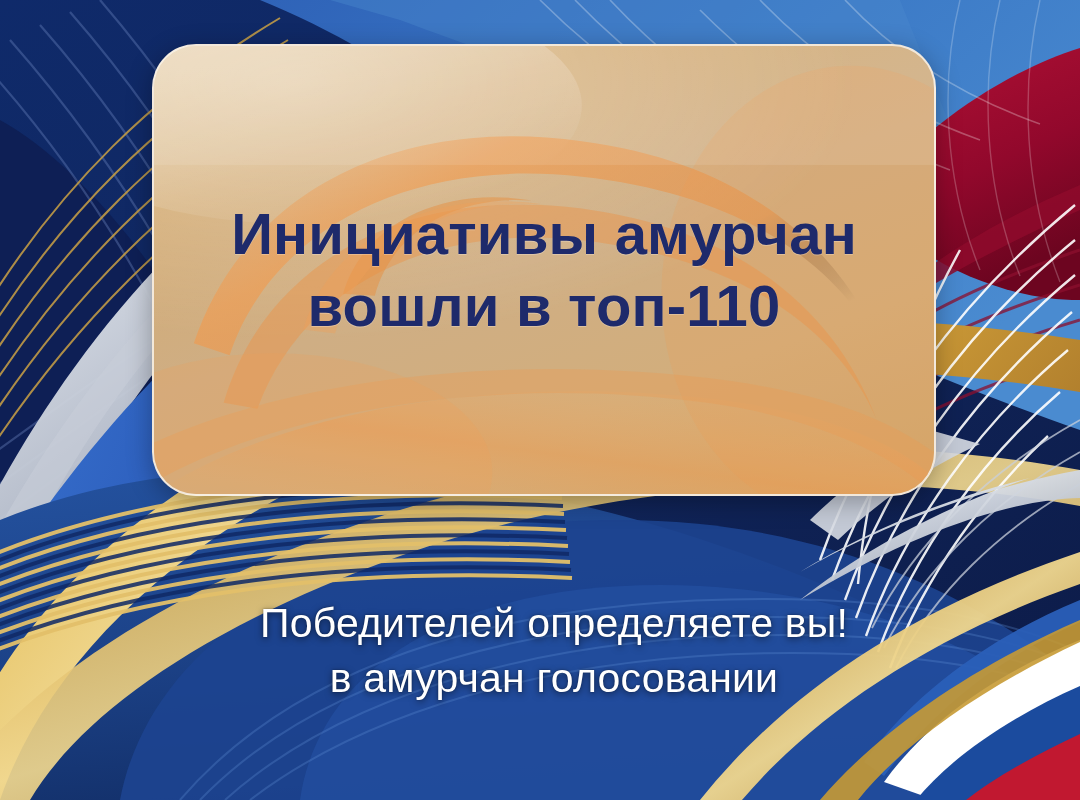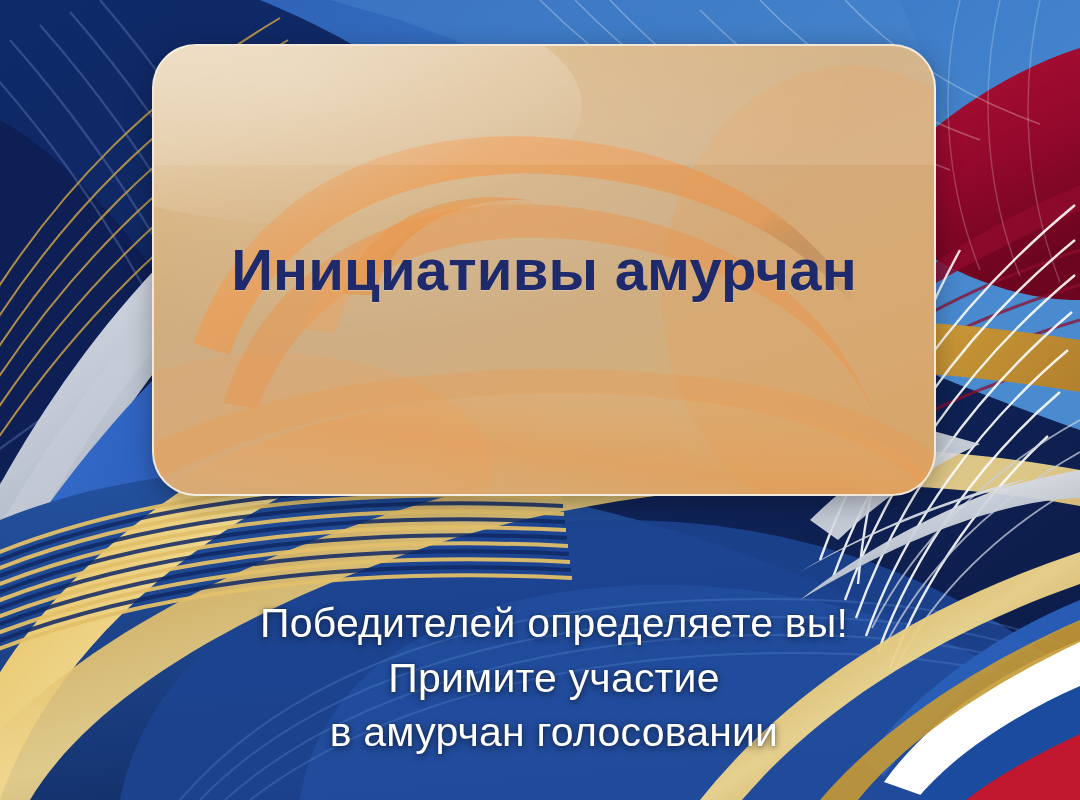--- a/index.html
+++ b/index.html
@@ -292,22 +292,22 @@
 
       <ellipse cx="700" cy="250" rx="190" ry="230" fill="#ef9b50" opacity=".20"></ellipse>
 
       <ellipse cx="120" cy="430" rx="220" ry="120" fill="#f0a158" opacity=".22"></ellipse>
 
       <rect x="0" y="0" width="784" height="120" fill="#ffffff" opacity=".10"></rect>
     </svg>
 
     <div class="card-text">
       <div class="hl">Инициативы амурчан</div>
+      <div class="hl">вошли в топ-110</div>
     </div>
   </div>
 
   <div class="caption">
     <div>Победителей определяете вы!</div>
-    <div>Примите участие</div>
     <div>в амурчан голосовании</div>
   </div>
 
 </div>
 
 </body></html>

